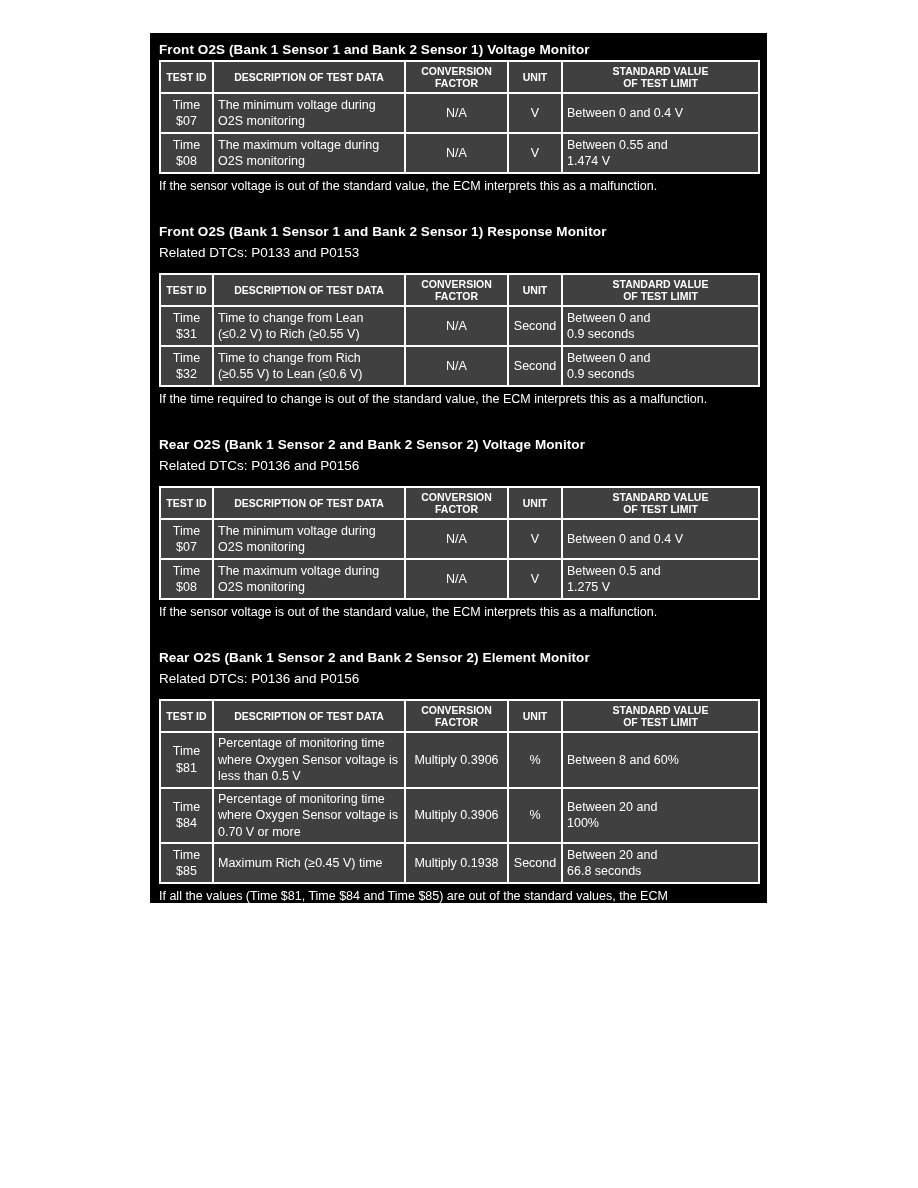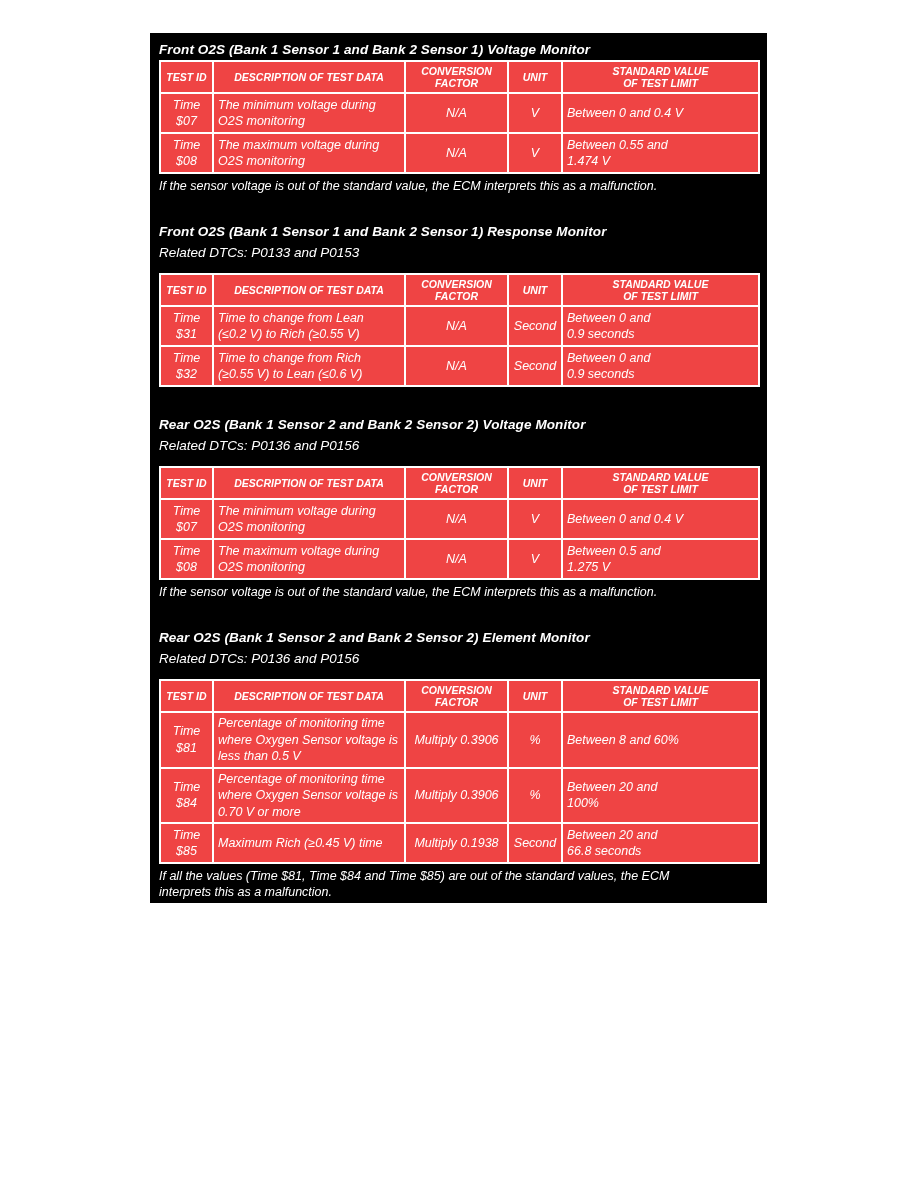--- a/index.html
+++ b/index.html
@@ -19,38 +19,38 @@
     position: absolute;
     left: 150px;
     top: 33px;
     width: 617px;
     height: 870px;
     background: #000000;
     color: #ffffff;
     box-sizing: border-box;
     padding: 6px 9px 0 9px;
   }
-  .section { margin-bottom: 27px; font-style: italic; }
+  .section { margin-bottom: 27px; }
   .section:last-child { margin-bottom: 0; }
   .section-title {
     font-size: 13.5px;
     font-weight: bold;
     line-height: 21px;
     letter-spacing: 0.1px;
   }
   .section-dtcs {
     font-size: 13.5px;
     line-height: 21px;
     margin-bottom: 10px;
   }
   table.data-table {
     border-collapse: collapse;
     table-layout: fixed;
     width: 599px;
-    background: #ef4444;
+    background: #404040;
   }
   table.data-table th,
   table.data-table td {
     border: 2px solid #ffffff;
     white-space: pre-line;
     vertical-align: middle;
     overflow: hidden;
   }
   table.data-table th {
     font-size: 10.5px;
@@ -169,20 +169,21 @@
 $32</td>
                 <td class="td-left">Time to change from Rich
 (≥0.55 V) to Lean (≤0.6 V)</td>
                 <td class="td-center">N/A</td>
                 <td class="td-center">Second</td>
                 <td class="td-left">Between 0 and
 0.9 seconds</td>
               </tr>
             </tbody>
     </table>
+    <div class="footnote">If the time required to change is out of the standard value, the ECM interprets this as a malfunction.</div>
   </section>
 
   <section class="section">
     <div class="section-title">Rear O2S (Bank 1 Sensor 2 and Bank 2 Sensor 2) Voltage Monitor</div>
     <div class="section-dtcs">Related DTCs: P0136 and P0156</div>
     <table class="data-table">
       <colgroup>
         <col class="col-testid">
         <col class="col-desc">
         <col class="col-conv">

